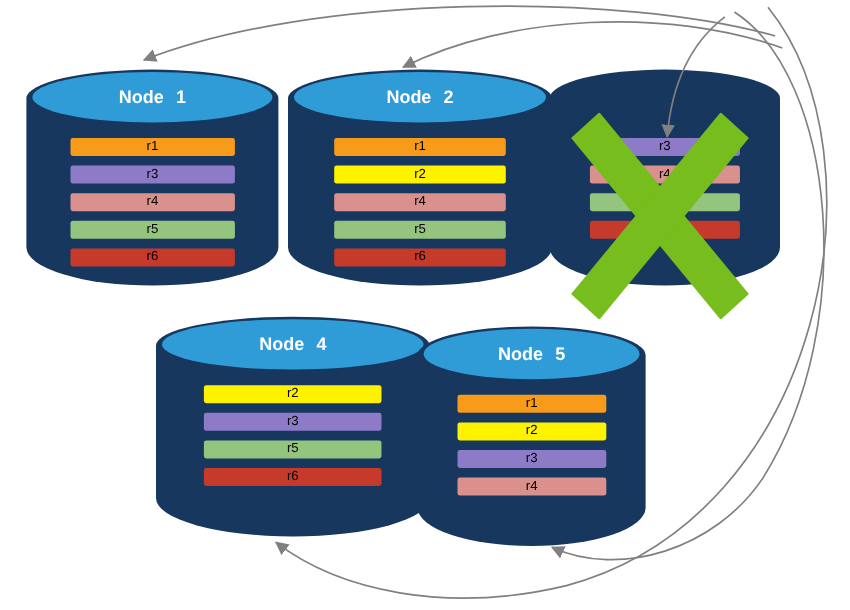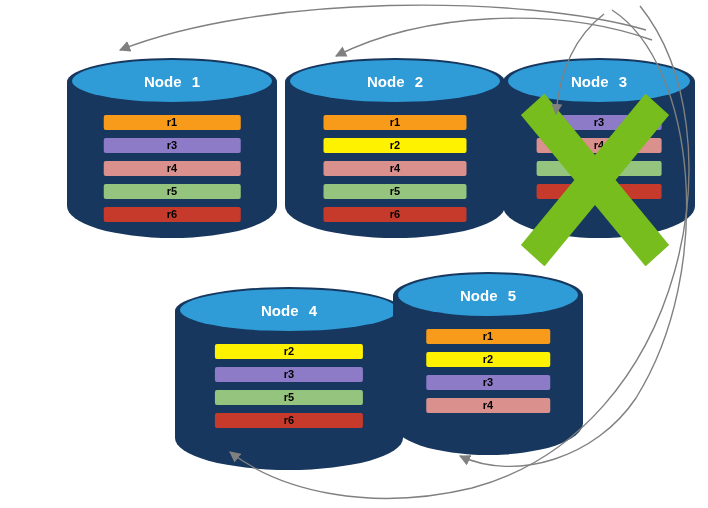--- a/index.html
+++ b/index.html
@@ -1,46 +1,46 @@
 <!DOCTYPE html>
 <html style="--cyl-body: #17375E; --cyl-top: #2F9CD7; --fail-x: #77BD1D; --arrow: #808080;"><head>
 <meta charset="utf-8">
 <style>
   html,body{margin:0;padding:0;background:#fff;}
   body{font-family:"Liberation Sans", sans-serif;}
   #canvas{
     position:relative;width:708px;height:508px;background:#fff;overflow:hidden;
   }
   
-  .node{position:absolute;z-index:1;margin-left:45px;}
+  .node{position:absolute;z-index:1;}
   #node-1{left:22px;top:58px;width:210px;height:180px;}
   #node-2{left:240px;top:58px;width:220px;height:180px;}
   #node-3{left:458px;top:58px;width:192px;height:180px;}
-  #node-4{left:130px;top:287px;width:228px;height:183px;}
+  #node-4{left:130px;top:264px;width:228px;height:183px;}
   #node-5{left:348px;top:272px;width:190px;height:183px;}
 
   .cyl-body{
     position:absolute;inset:0;
     background:var(--cyl-body,#17375E);
     border-radius:50% 50% 50% 50% / 24px 24px 32px 32px;
   }
   .cyl-top{
     position:absolute;top:2px;left:5px;right:5px;height:42px;
     background:var(--cyl-top,#2F9CD7);
     border-radius:50%;
     display:flex;align-items:center;justify-content:center;
     z-index:2;color:#fff;font-weight:bold;font-size:15px;word-spacing:6px;
   }
   .bars{
     position:absolute;top:57px;left:50%;transform:translateX(-50%);
     width:65%;display:flex;flex-direction:column;gap:8px;z-index:2;
   }
   .bar{
     height:15px;display:flex;align-items:center;justify-content:center;
-    font-size:11px;font-weight:bold;color:#000;border-radius:2px;line-height:1;
+    font-size:11px;font-weight:normal;color:#000;border-radius:2px;line-height:1;
   }
   
   .fail-x{
     position:absolute;left:10px;top:36px;width:164px;height:172px;z-index:6;
     pointer-events:none;
   }
   .fail-x svg{width:100%;height:100%;display:block;}
   
   #arrows{
     position:absolute;left:0;top:0;z-index:4;pointer-events:none;
@@ -90,23 +90,20 @@
         <div class="bar" style="background: rgb(248, 155, 27);">r1</div>
         <div class="bar" style="background: rgb(255, 242, 0);">r2</div>
         <div class="bar" style="background: rgb(218, 145, 142);">r4</div>
         <div class="bar" style="background: rgb(149, 196, 126);">r5</div>
         <div class="bar" style="background: rgb(198, 58, 43);">r6</div>
       </div>
 
   </div>
     <div class="node" id="node-3">
     <div class="cyl-body"></div>
-    <div class="cyl-top">
-      <span class="node-title">Node 3</span>
-    </div>
     <div class="bars">
         <div class="bar" style="background: rgb(141, 123, 199);">r3</div>
         <div class="bar" style="background: rgb(218, 145, 142);">r4</div>
         <div class="bar" style="background: rgb(149, 196, 126);">r5</div>
         <div class="bar" style="background: rgb(198, 58, 43);">r6</div>
       </div>
     <div class="fail-x">
       <svg viewBox="0 0 100 100" preserveAspectRatio="none">
         <line x1="12" y1="6" x2="88" y2="94" stroke="var(--fail-x,#77BD1D)" stroke-width="19"></line>
         <line x1="88" y1="6" x2="12" y2="94" stroke="var(--fail-x,#77BD1D)" stroke-width="19"></line>

